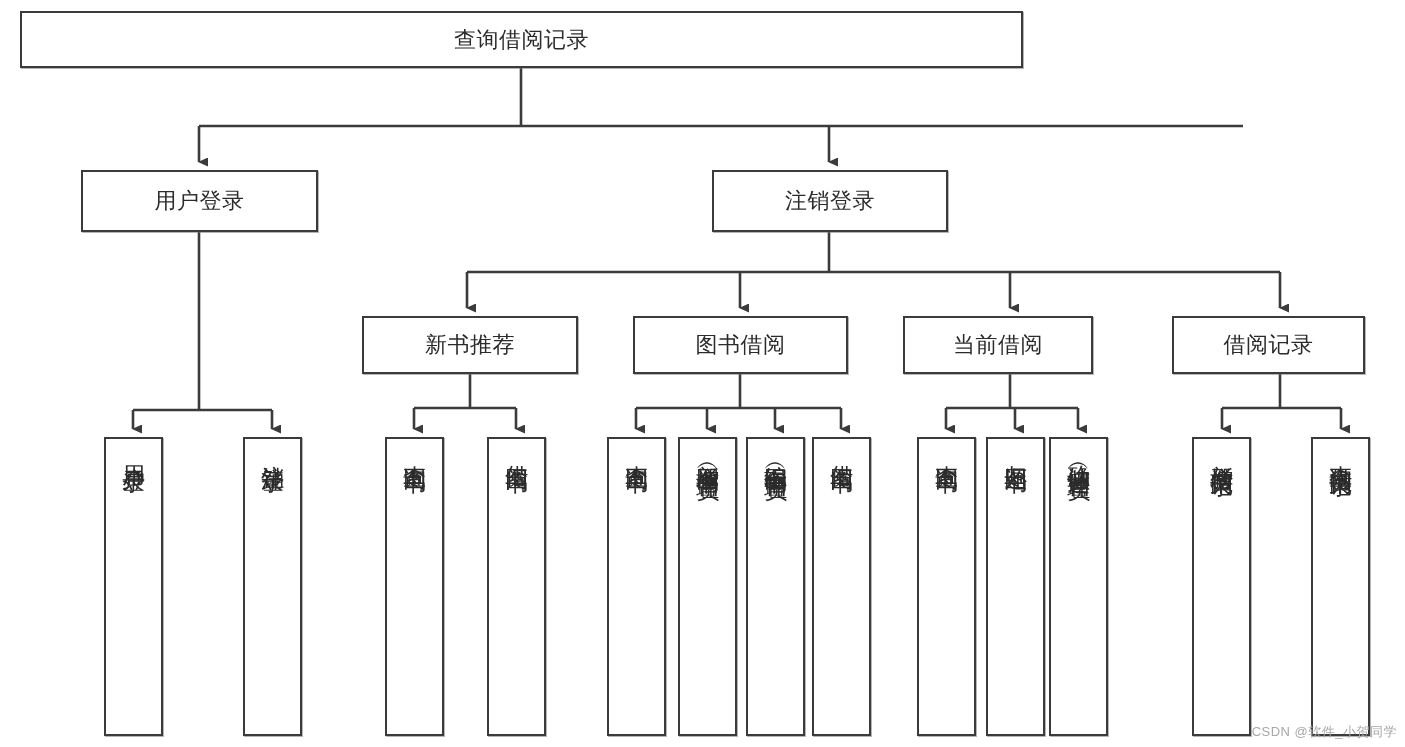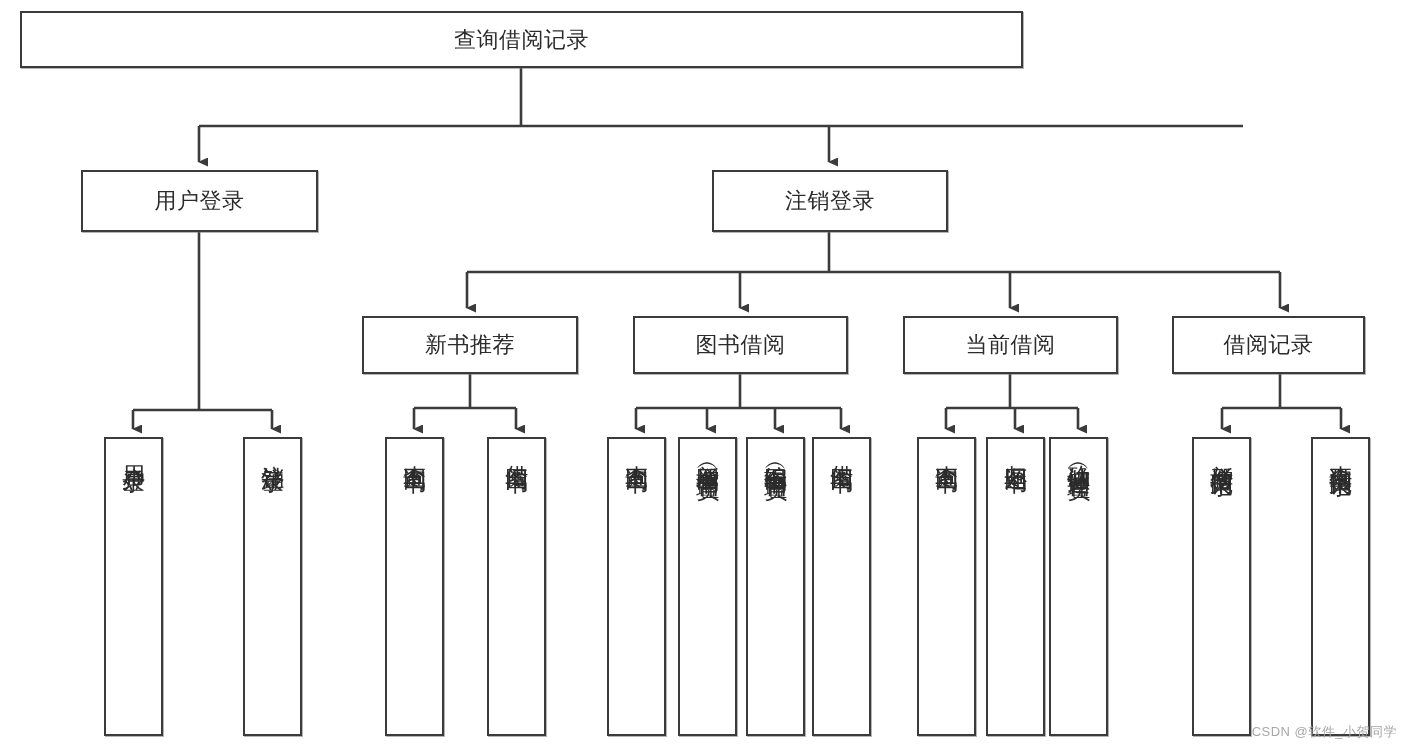--- a/index.html
+++ b/index.html
@@ -136,21 +136,21 @@
   <div class="node-box" style="left:712px; top:170px; width:236px; height:62px;">
     <span class="node-label">注销登录</span>
   </div>
 
   <div class="node-box" style="left:362px; top:316px; width:216px; height:58px;">
     <span class="node-label">新书推荐</span>
   </div>
   <div class="node-box" style="left:633px; top:316px; width:215px; height:58px;">
     <span class="node-label">图书借阅</span>
   </div>
-  <div class="node-box" style="left:903px; top:316px; width:215px; height:58px;text-align:right;">
+  <div class="node-box" style="left:903px; top:316px; width:190px; height:58px;text-align:right;">
     <span class="node-label">当前借阅</span>
   </div>
   <div class="node-box" style="left:1172px; top:316px; width:193px; height:58px;">
     <span class="node-label">借阅记录</span>
   </div>
 
   <div class="node-box vertical" style="left:104px; top:437px; width:59px; height:299px;">
     <span class="node-label">用户登录</span>
   </div>
   <div class="node-box vertical" style="left:243px; top:437px; width:59px; height:299px;">

